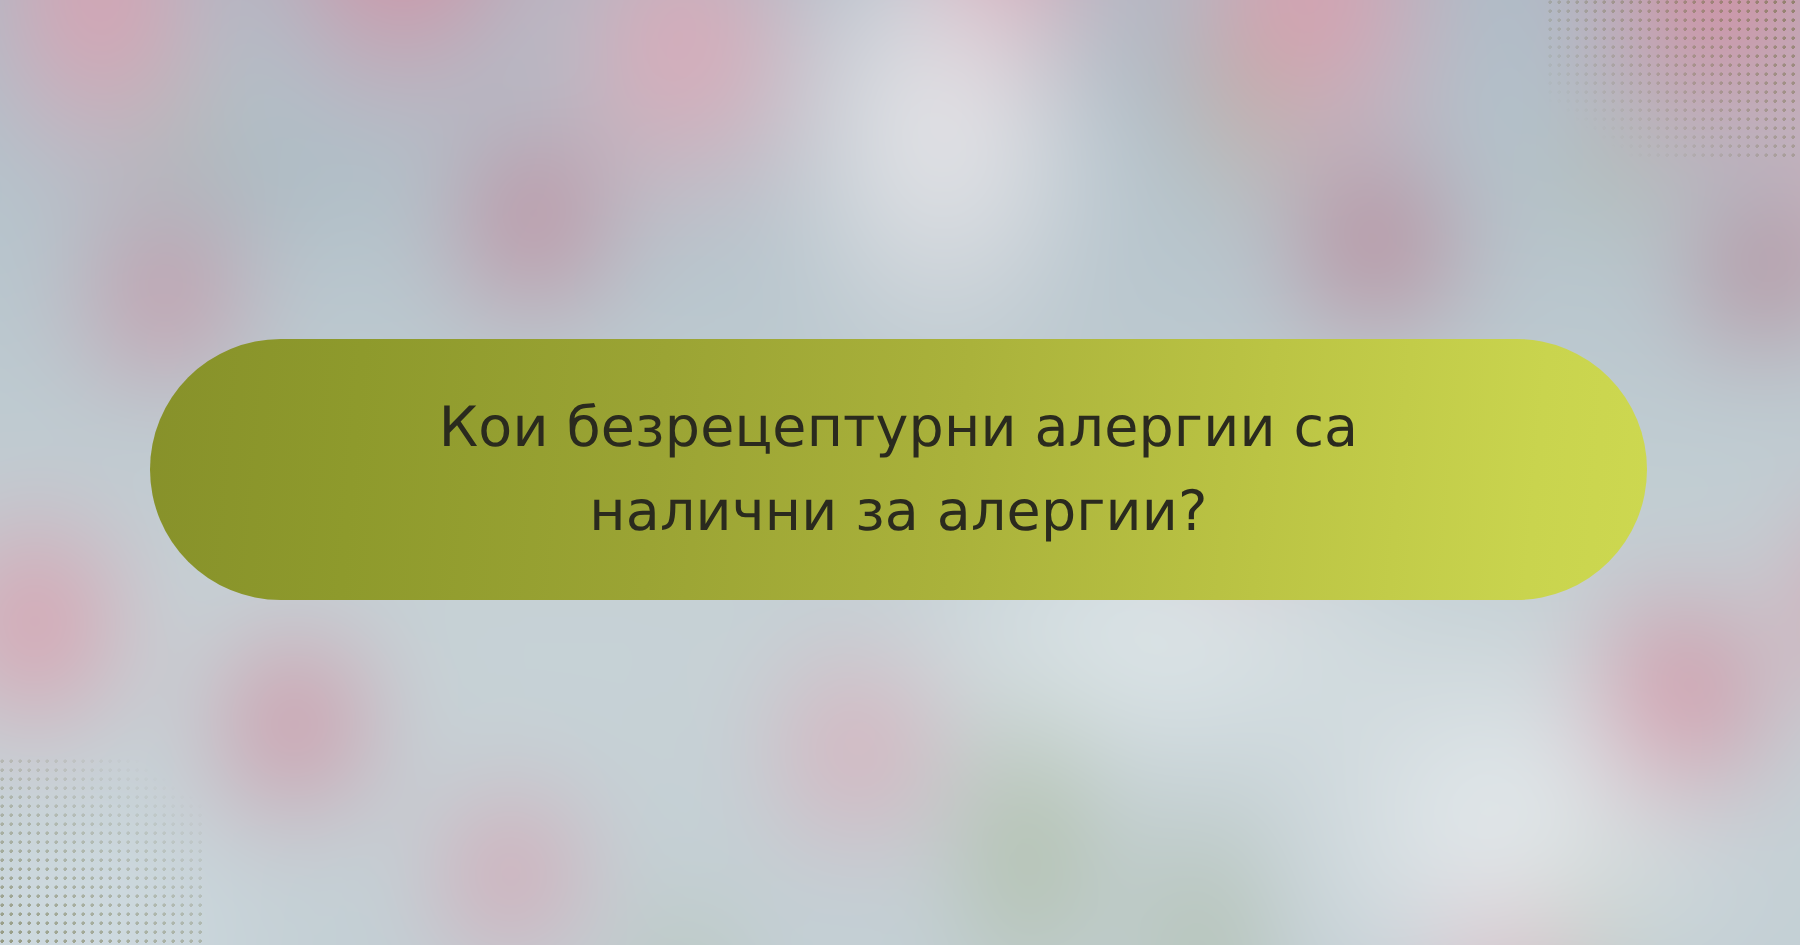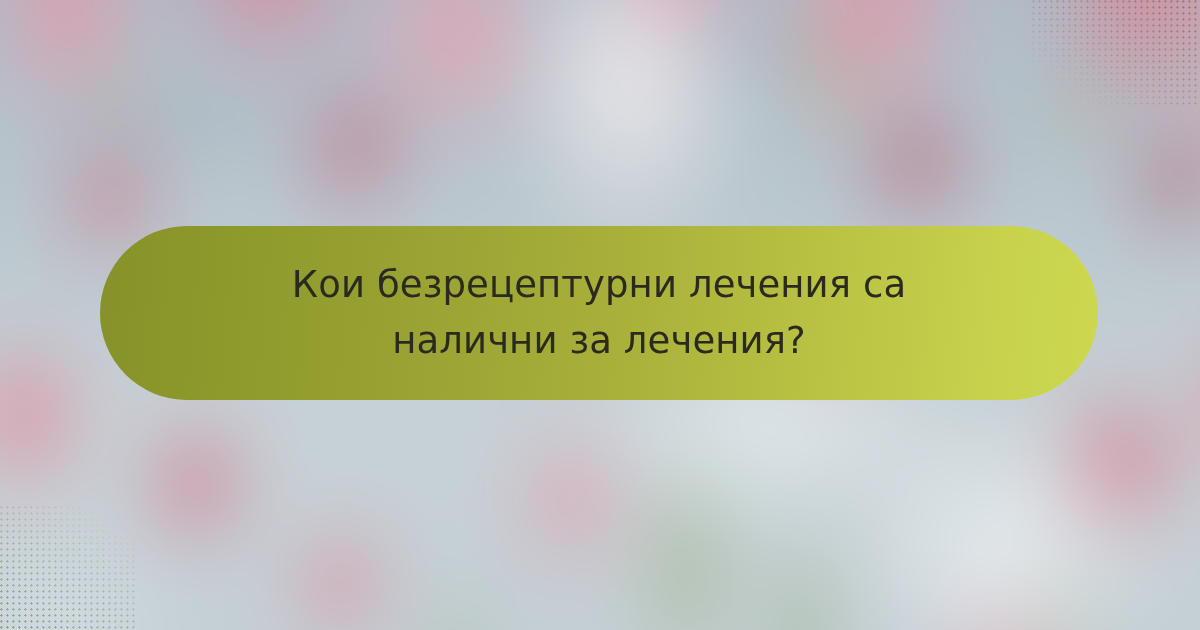--- a/index.html
+++ b/index.html
@@ -143,16 +143,16 @@
 
 <div id="poster">
 
   <div class="bg-photo"></div>
 
   <div class="dot-grid top-right"></div>
 
   <div class="dot-grid bottom-left"></div>
 
   <div class="question-banner">
-    <div class="question-text">Кои безрецептурни лечения са налични за лечения?</div>
+    <div class="question-text">Кои безрецептурни алергии са налични за алергии?</div>
   </div>
 
 </div>
 
 </body></html>

